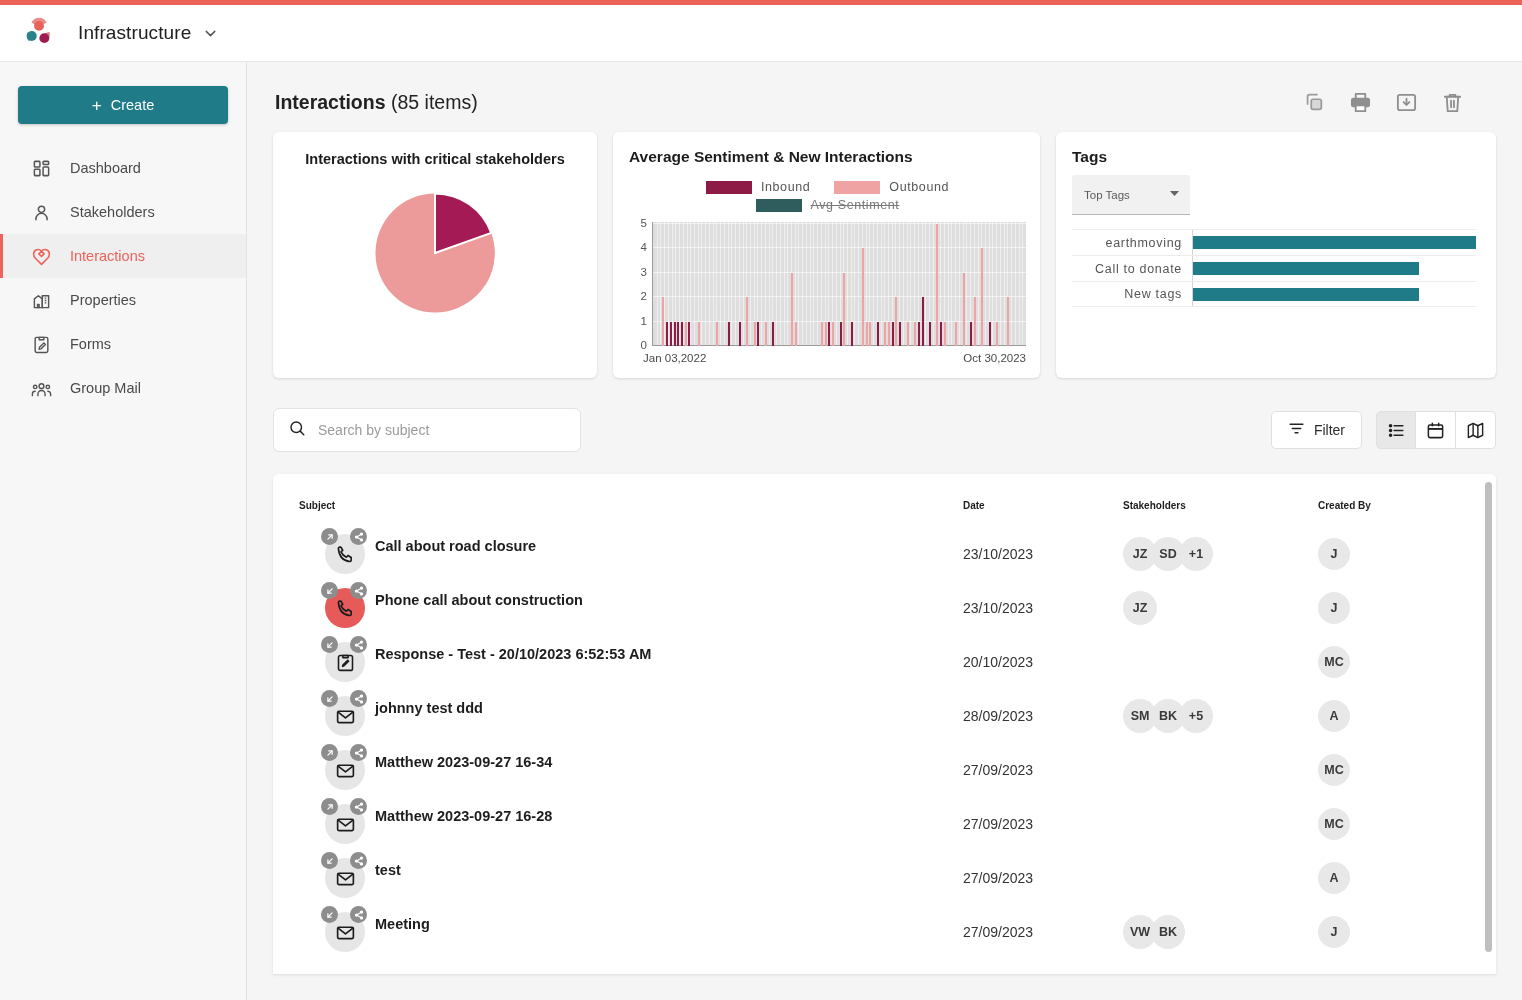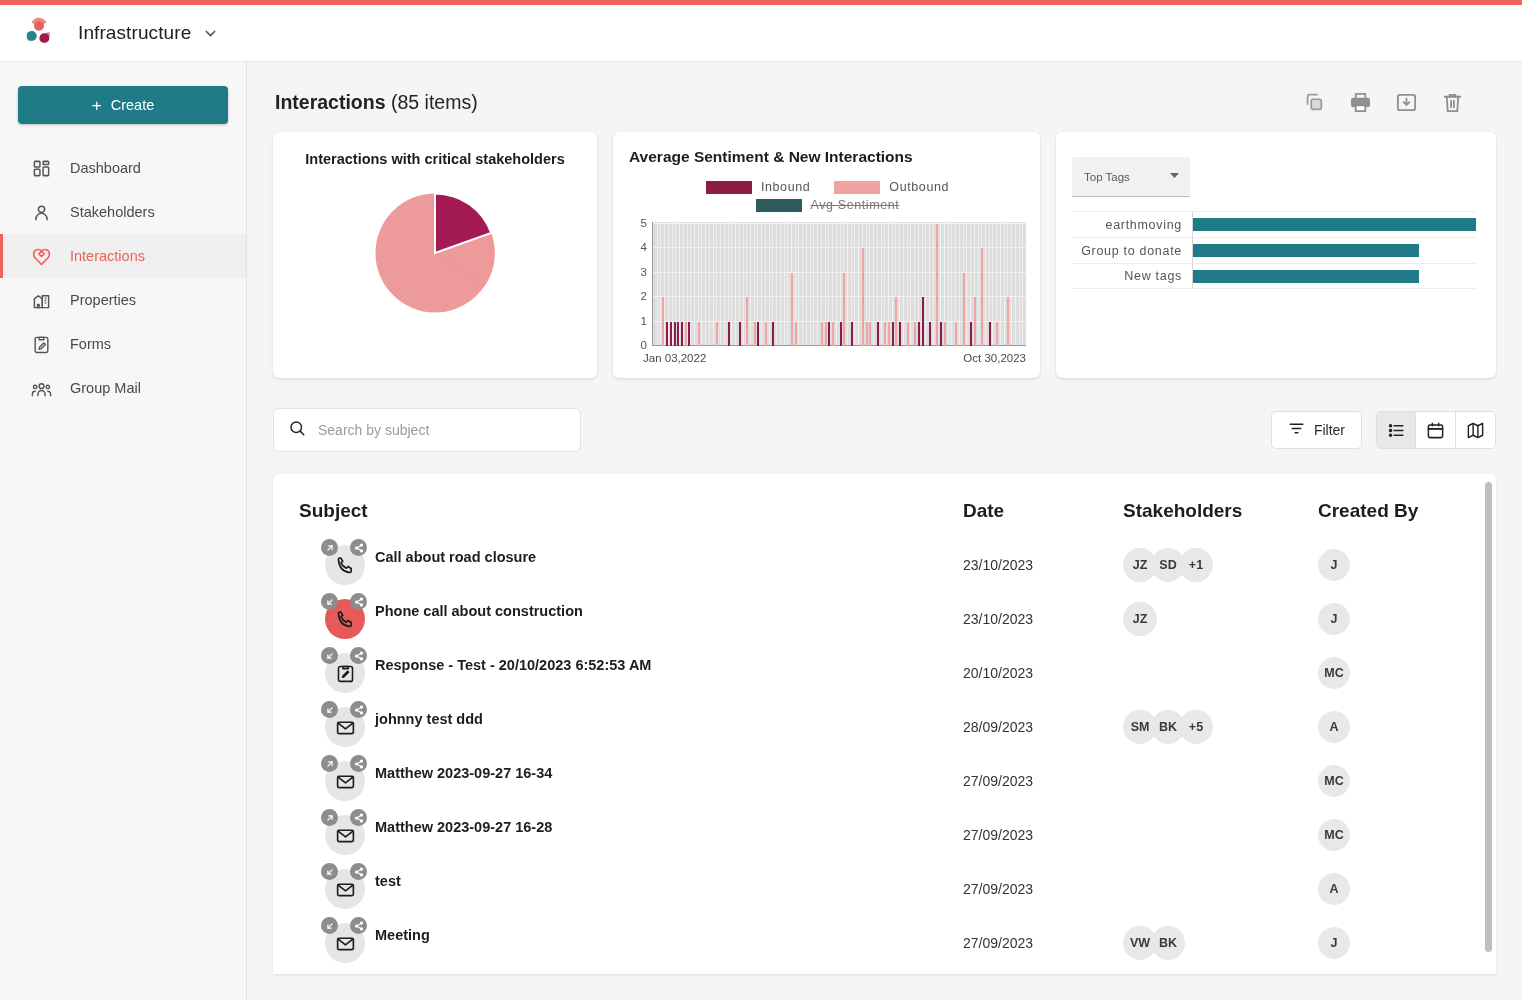--- a/index.html
+++ b/index.html
@@ -187,21 +187,21 @@
 
   
   .table-card {
     margin: 22px 26px 0 26px; background: #fff;
     border-radius: 6px 6px 0 0;
     box-shadow: 0 1px 3px rgba(0,0,0,.1);
     height: 500px; position: relative; overflow: hidden;
   }
   .tbl { width: 100%; border-collapse: collapse; table-layout: fixed; }
   .tbl th {
-    text-align: left; font-size: 19px; font-weight: 700; color: #1d1d1d;
+    text-align: left; font-size: 10px; font-weight: 700; color: #1d1d1d;
     padding: 26px 0 16px 0; background: #fff;
   }
   .tbl td { font-size: 14px; color: #333; padding: 0; height: 54px; vertical-align: middle; }
   .col-subject { width: 690px; padding-left: 26px !important; }
   .col-date { width: 160px; margin-left: 40px; }
   .col-stake { width: 195px; }
   .col-created { width: 150px; }
   .col-menu { width: 60px; }
 
   .subj-cell { display: flex; align-items: center; gap: 0; padding-left: 26px; }
@@ -583,37 +583,38 @@
               <div class="sbar" style="left: 95%; height: 48.8px; background: rgb(240, 163, 163);"></div>
             </div>
         </div>
         <div class="sent-dates">
           <span>Jan 03,2022</span>
           <span>Oct 30,2023</span>
         </div>
       </div>
 
       <div class="card card-tags">
+        <div class="card-title">Tags</div>
         <div class="tag-select">
           <span>Top Tags</span>
           <span>
             <svg width="13" height="13" viewBox="0 0 20 20">
                 <polygon points="3,6 17,6 10,14" fill="#666"></polygon>
               </svg>
           </span>
         </div>
         <div class="tag-rows" id="tagRows">
             <div class="tag-row">
               <div class="tag-name">earthmoving</div>
               <div class="tag-track">
                 <div class="tag-bar" style="width: 100%; background: rgb(30, 123, 135);"></div>
               </div>
             </div>
             <div class="tag-row">
-              <div class="tag-name">Group to donate</div>
+              <div class="tag-name">Call to donate</div>
               <div class="tag-track">
                 <div class="tag-bar" style="width: 80%; background: rgb(30, 123, 135);"></div>
               </div>
             </div>
             <div class="tag-row">
               <div class="tag-name">New tags</div>
               <div class="tag-track">
                 <div class="tag-bar" style="width: 80%; background: rgb(30, 123, 135);"></div>
               </div>
             </div>

